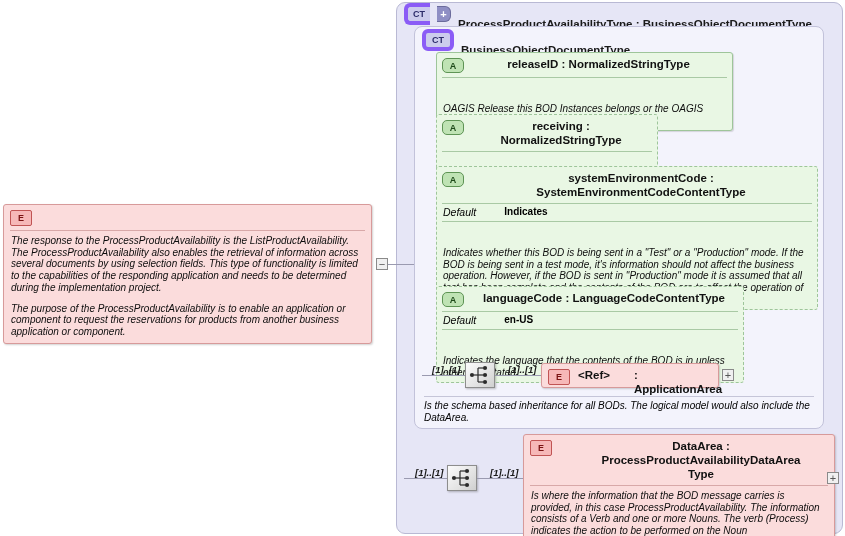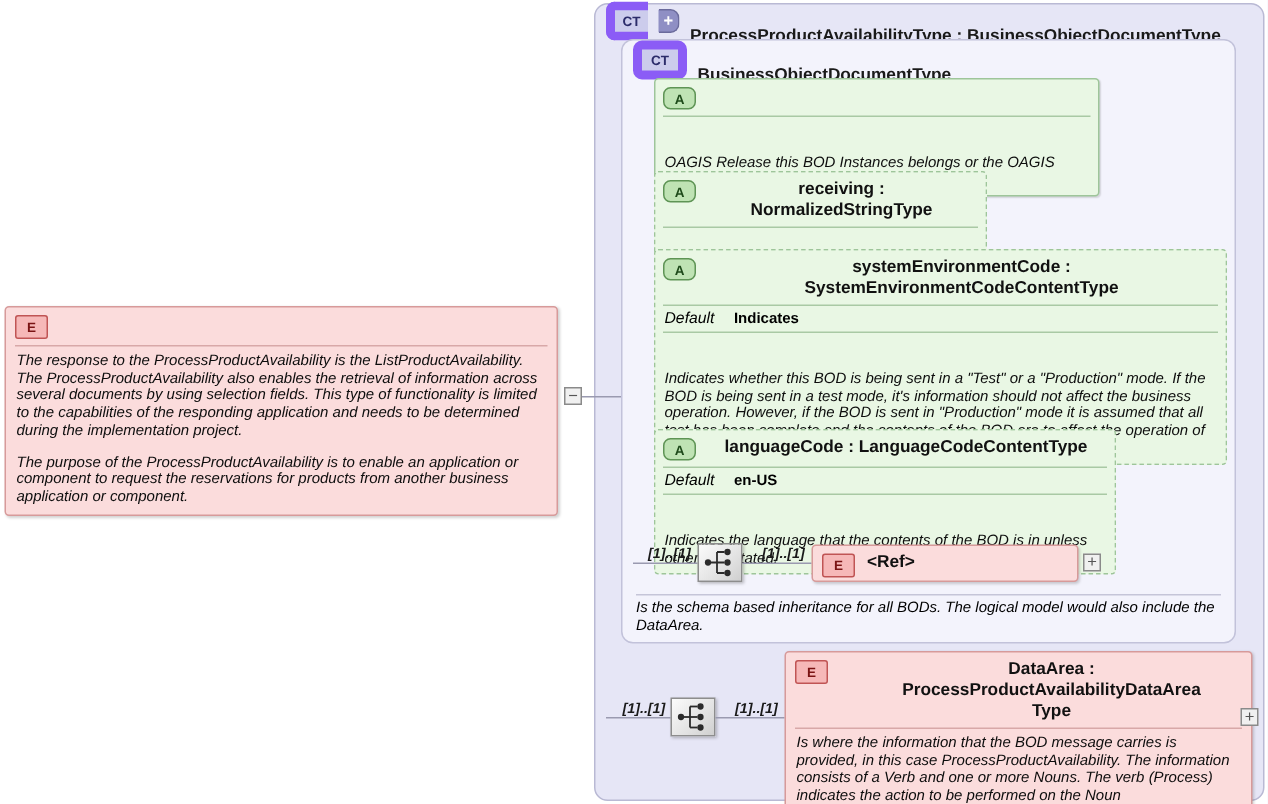--- a/index.html
+++ b/index.html
@@ -23,21 +23,21 @@
     border: 1px solid #b9b9d4;
     border-radius: 9px;
   }
   #outer-header {
     left: 404px; top: 4px; height: 20px;
     display: flex; align-items: center; gap: 7px;
   }
   .ct-badge {
     display: inline-flex; align-items: center; justify-content: center;
     width: 24px; height: 14px;
-    background: #ccccec; border: 6px solid #8b5cf6;
+    background: #ccccec; border: 4px solid #8b5cf6;
     border-radius: 6px;
     font-size: 9px; font-weight: bold; color: #2c2c6a;
     letter-spacing: 0px;
   }
   .ct-badge.with-plus { width: 22px; border-radius: 6px 0 0 6px; border-right: none; }
   .ct-plus {
     display: inline-flex; align-items: center; justify-content: center;
     width: 13px; height: 14px;
     background: #8f8fc4; border: 1px solid #6b6b9c; border-left: none;
     border-radius: 0 6px 6px 0;
@@ -83,21 +83,21 @@
     background: #bfe3b4; border: 1px solid #5e9455;
     border-radius: 5px;
     font-size: 9px; font-weight: bold; color: #1e4a1a;
   }
   .attr-name {
     font-size: 11.5px; font-weight: bold; color: #111;
     text-align: center; flex: 1 1 auto; line-height: 14px;
   }
   .attr-sep { height: 1px; background: #a9c9a4; margin: 0 5px; }
   .attr-default {
-    display: flex; gap: 13px; align-items: center;
+    display: flex; gap: 28px; align-items: flex-start;
     padding: 2px 6px 3px 6px;
   }
   .attr-default .lbl { font-style: italic; font-size: 10.5px; }
   .attr-default .val { font-weight: bold; font-size: 10px; }
   .attr-doc {
     font-style: italic; font-size: 10px; line-height: 11.5px;
     padding: 3px 6px 4px 6px; color: #0d0d0d; margin-top: 22px;
   }
 
   
@@ -198,20 +198,21 @@
     <p>The purpose of the ProcessProductAvailability is to enable an application or component to request the reservations for products from  another business application or component.</p>
   </div>
 </div>
 
 <div class="abs line hline" style="left:388px; top:264px; width:26px;"></div>
 <div class="abs toggle-box" style="left:376px; top:258px;">−</div>
 
 <div class="abs attr-box" style="left:436px; top:52px; width:297px;">
   <div class="attr-head">
     <span class="a-badge">A</span>
+    <span class="attr-name">releaseID : NormalizedStringType</span>
   </div>
   <div class="attr-sep"></div>
   <div class="attr-doc">OAGIS Release this BOD Instances belongs or the OAGIS release that the derivative work is based on.</div>
 </div>
 
 <div class="abs attr-box optional" style="left:436px; top:114px; width:222px;">
   <div class="attr-head">
     <span class="a-badge">A</span>
     <span class="attr-name">receiving : NormalizedStringType</span>
   </div>
@@ -264,20 +265,21 @@
   </svg>
 </div>
 
 <div class="abs line hline" style="left:495px; top:375px; width:46px;"></div>
 <div class="abs card" style="left:508px; top:364px;">[1]..[1]</div>
 
 <div class="abs elem-box" style="left:541px; top:363px; width:178px; height:25px;">
   <div class="elem-head" style="padding:4px 7px 3px 6px;">
     <span class="e-badge">E</span>
     <span class="elem-name" style="flex:0 0 auto;">&lt;Ref&gt;</span>
+    <span class="elem-name" style="padding-left:16px;">: ApplicationArea</span>
   </div>
 </div>
 <div class="abs toggle-box" style="left:722px; top:369px;">+</div>
 
 <div class="abs" id="inherit-note-line"></div>
 <div class="abs" id="inherit-note">Is the schema based inheritance for all BODs. The logical model would also include the DataArea.</div>
 
 <div class="abs line hline" style="left:404px; top:478px; width:43px;"></div>
 <div class="abs card" style="left:415px; top:467px;">[1]..[1]</div>
 

